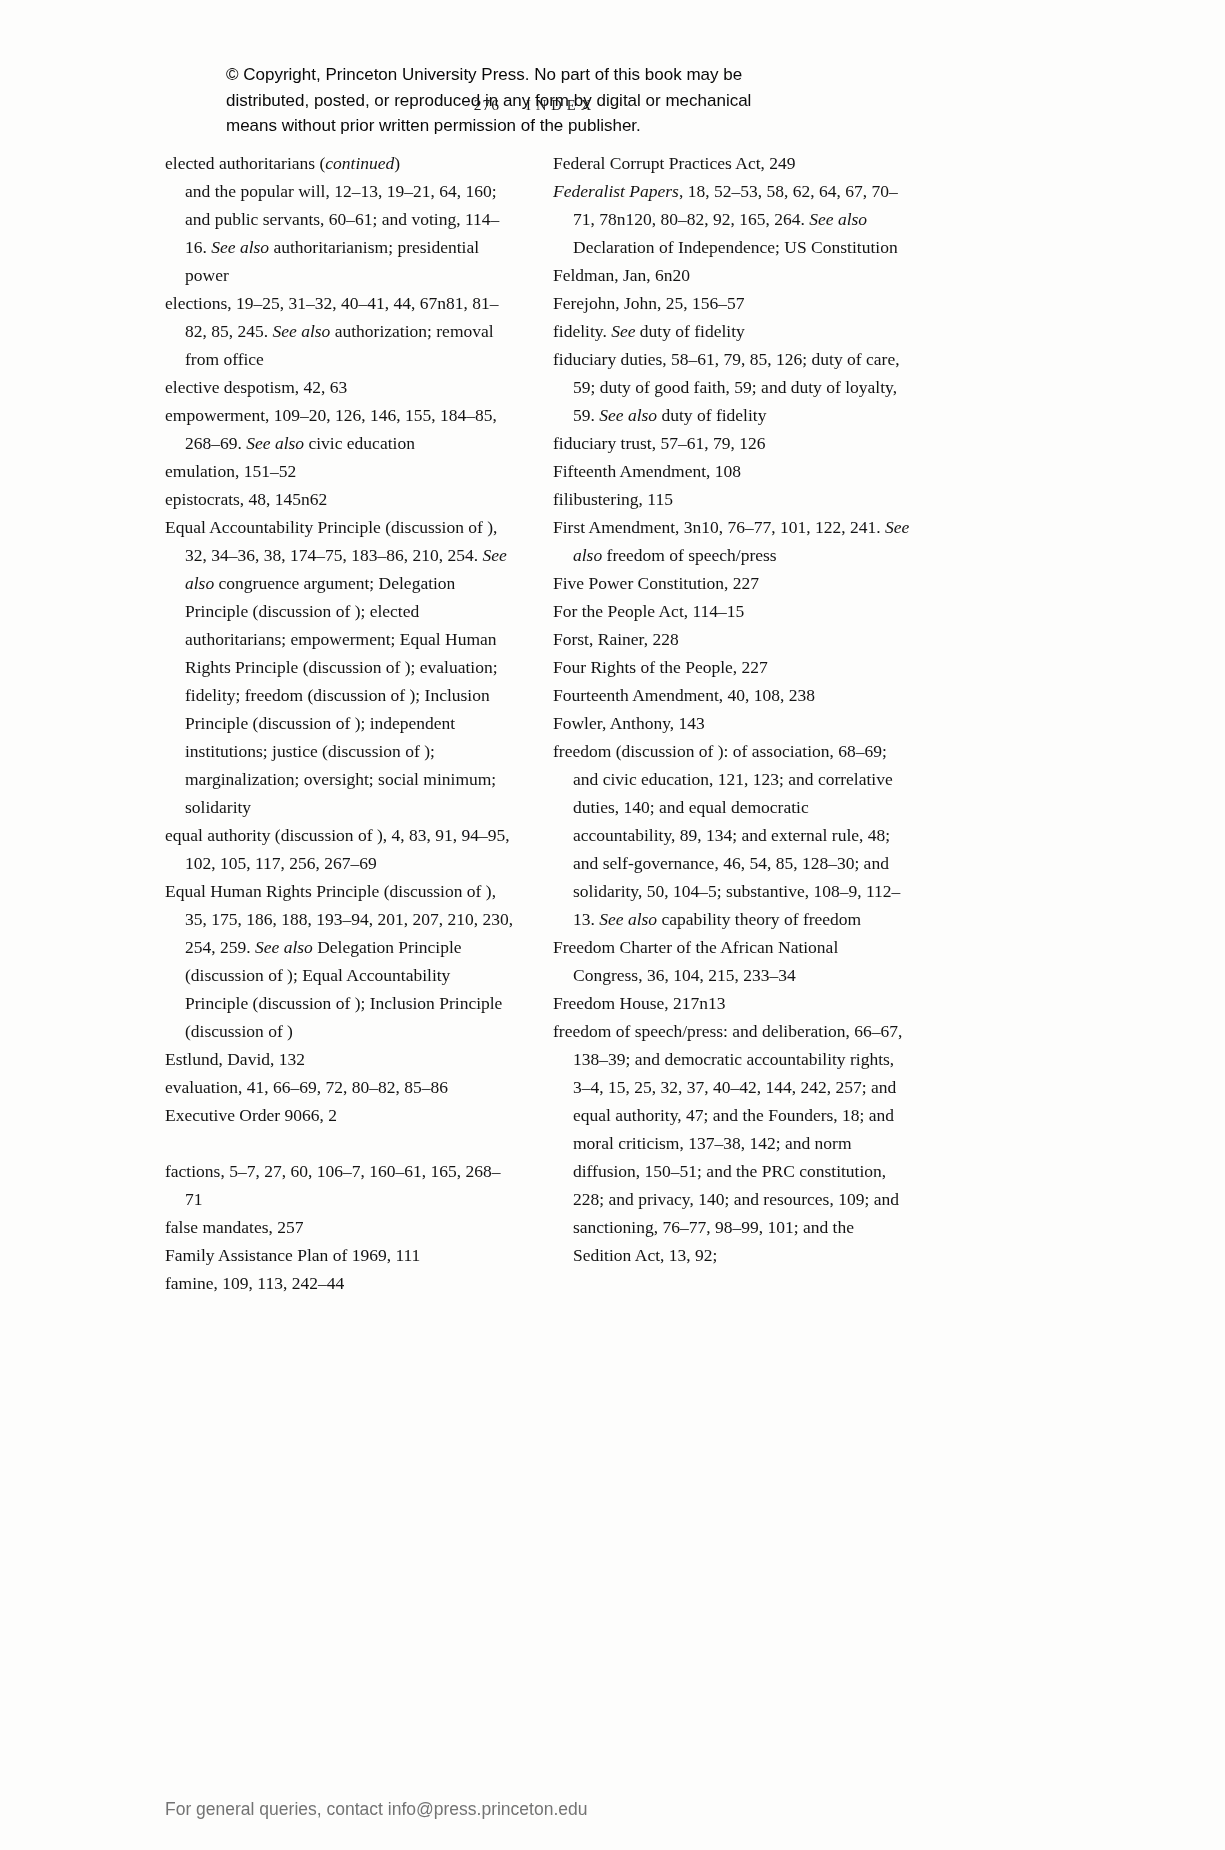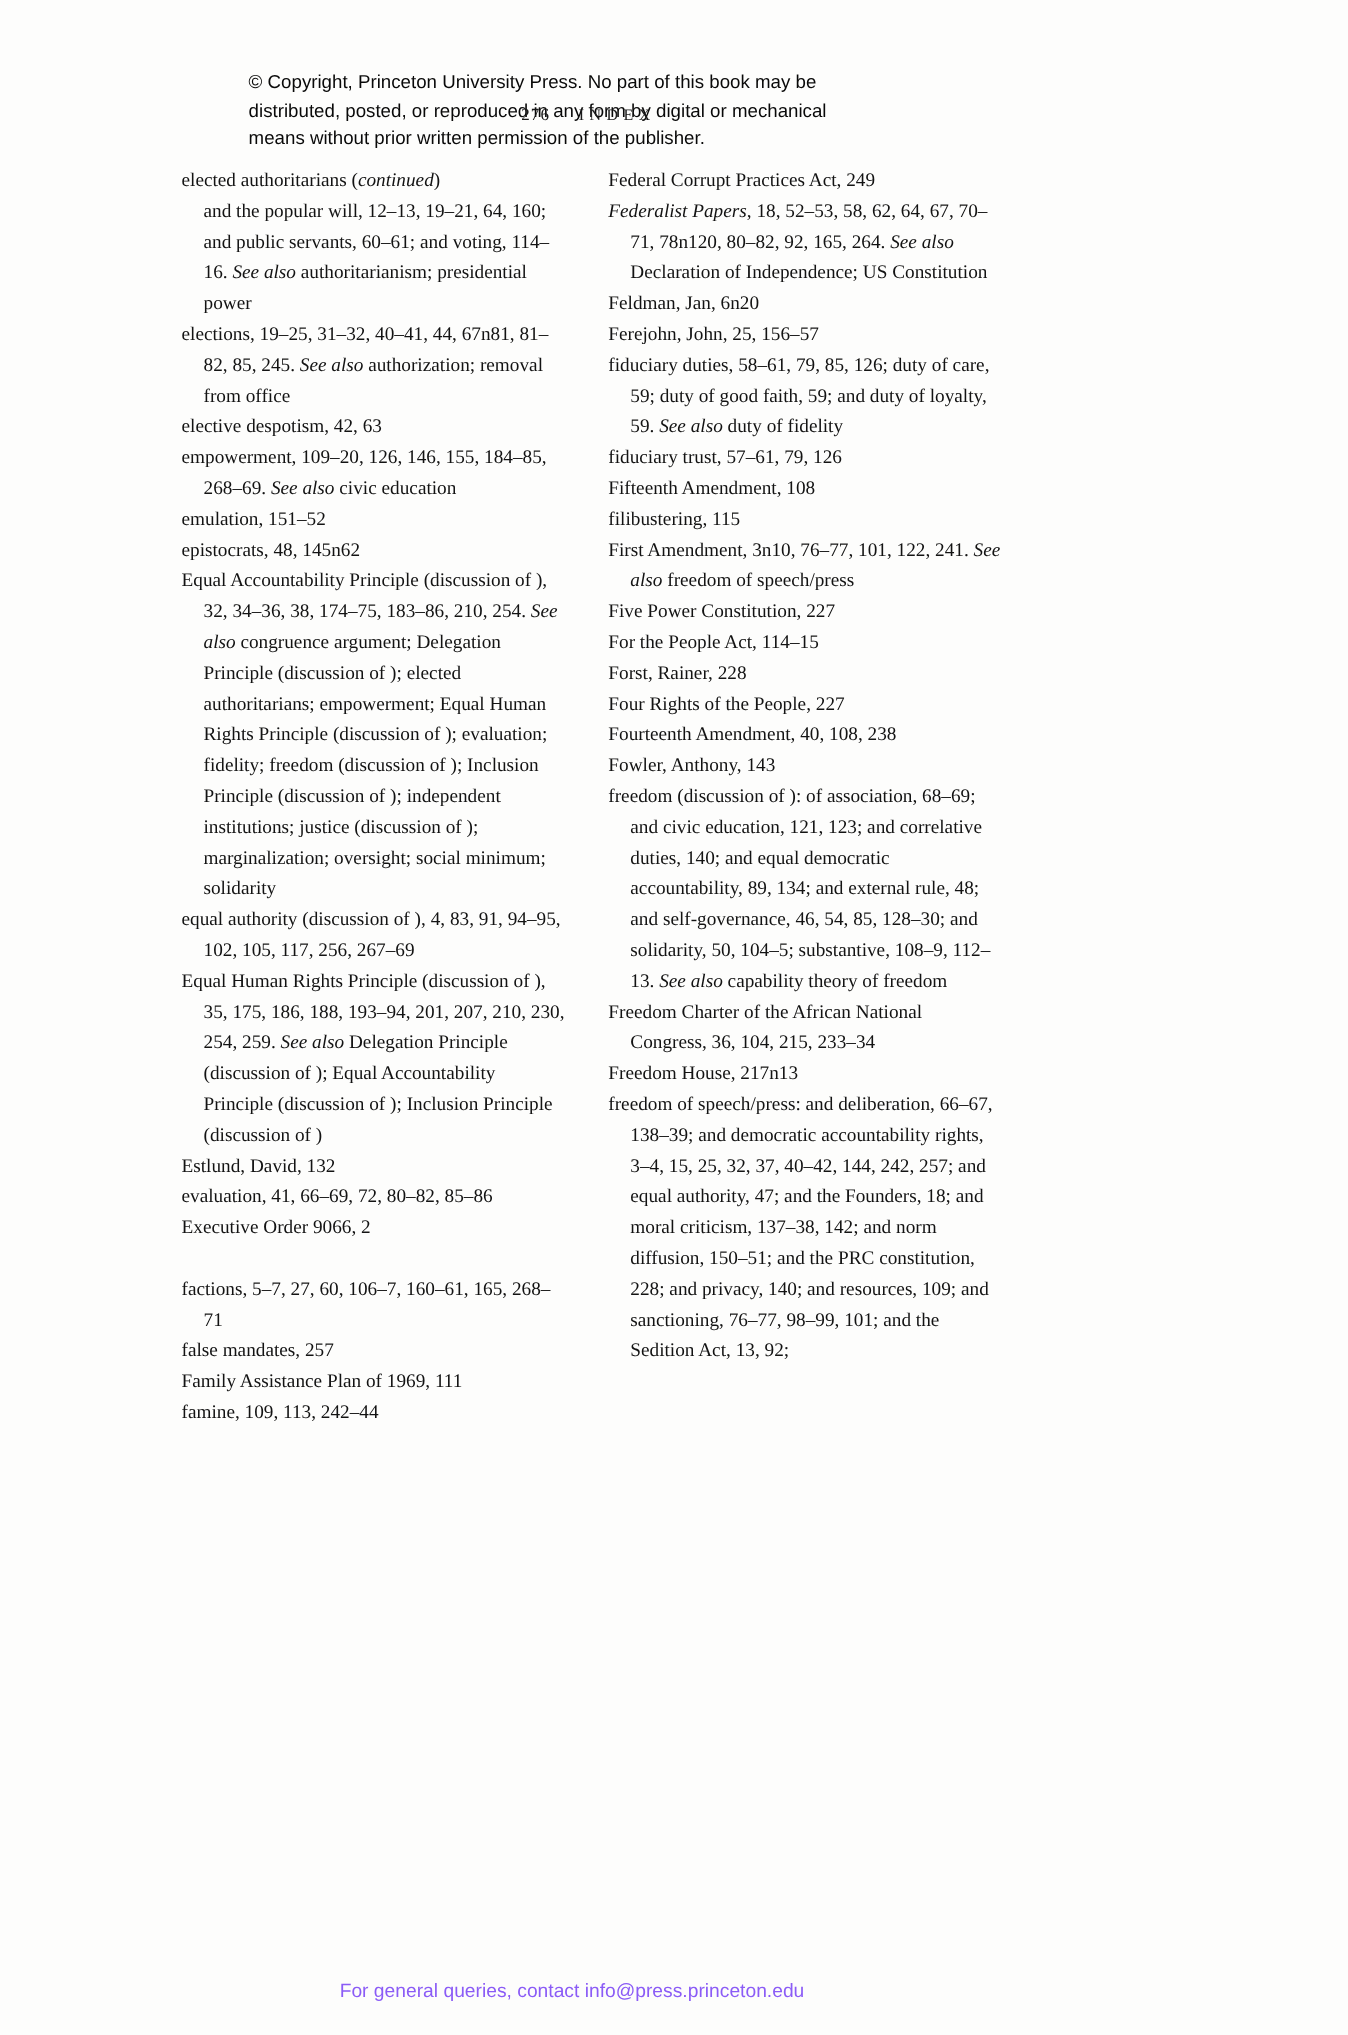--- a/index.html
+++ b/index.html
@@ -62,24 +62,24 @@
   }
   .entry.block { text-indent: 0; }
   .entry.gap { margin-top: 28px; }
   .entry em { font-style: italic; }
 
   .footer {
     position: absolute;
     left: 165px;
     width: 710px;
     top: 1799px;
-    text-align: center;
+    text-align: left;
     font-family: "Liberation Sans", sans-serif;
     font-size: 17.5px;
-    color: #8b5cf6;
+    color: #737373;
   }
 </style>
 </head>
 <body>
 
 <div class="page">
 
   <div class="copyright">
     <div>© Copyright, Princeton University Press. No part of this book may be</div>
     <div>distributed, posted, or reproduced in any form by digital or mechanical</div>
@@ -107,20 +107,21 @@
       <p class="entry gap"><span>factions, 5–7, 27, 60, 106–7, 160–61, 165, 268–71</span></p>
       <p class="entry"><span>false mandates, 257</span></p>
       <p class="entry"><span>Family Assistance Plan of 1969, 111</span></p>
       <p class="entry"><span>famine, 109, 113, 242–44</span></p>
     </div>
   <div class="col col-right" id="col-right">
       <p class="entry"><span>Federal Corrupt Practices Act, 249</span></p>
       <p class="entry"><em>Federalist Papers</em><span>, 18, 52–53, 58, 62, 64, 67, 70–71, 78n120, 80–82, 92, 165, 264. </span><em>See also</em><span> Declaration of Independence; US Constitution</span></p>
       <p class="entry"><span>Feldman, Jan, 6n20</span></p>
       <p class="entry"><span>Ferejohn, John, 25, 156–57</span></p>
+      <p class="entry"><span>fidelity. </span><em>See</em><span> duty of fidelity</span></p>
       <p class="entry"><span>fiduciary duties, 58–61, 79, 85, 126; duty of care, 59; duty of good faith, 59; and duty of loyalty, 59. </span><em>See also</em><span> duty of fidelity</span></p>
       <p class="entry"><span>fiduciary trust, 57–61, 79, 126</span></p>
       <p class="entry"><span>Fifteenth Amendment, 108</span></p>
       <p class="entry"><span>filibustering, 115</span></p>
       <p class="entry"><span>First Amendment, 3n10, 76–77, 101, 122, 241. </span><em>See also</em><span> freedom of speech/press</span></p>
       <p class="entry"><span>Five Power Constitution, 227</span></p>
       <p class="entry"><span>For the People Act, 114–15</span></p>
       <p class="entry"><span>Forst, Rainer, 228</span></p>
       <p class="entry"><span>Four Rights of the People, 227</span></p>
       <p class="entry"><span>Fourteenth Amendment, 40, 108, 238</span></p>

